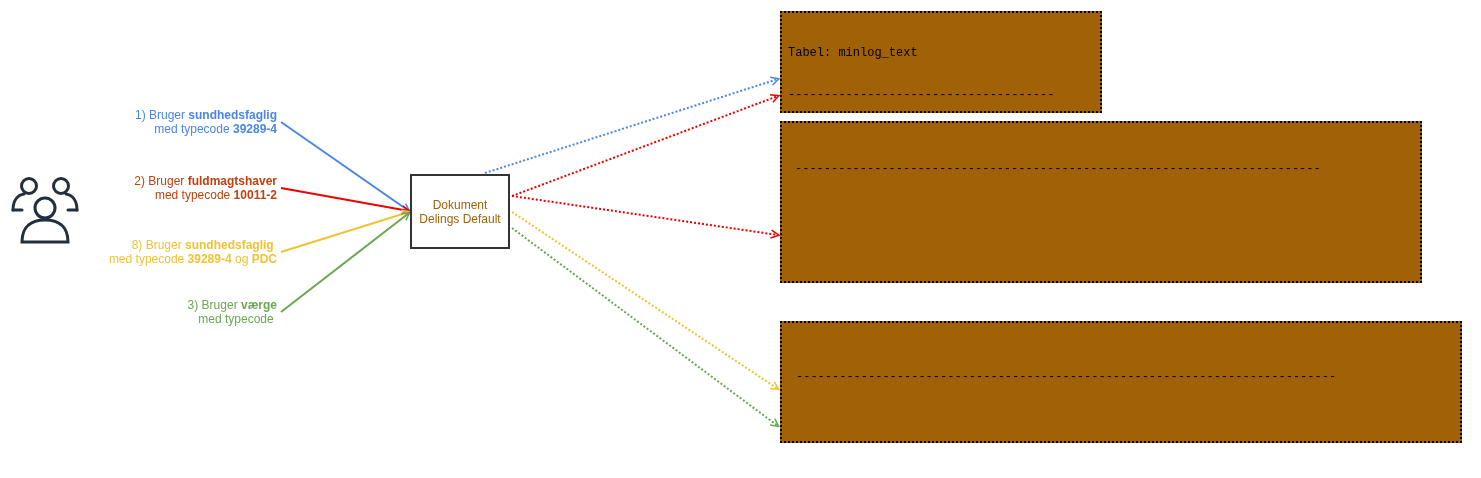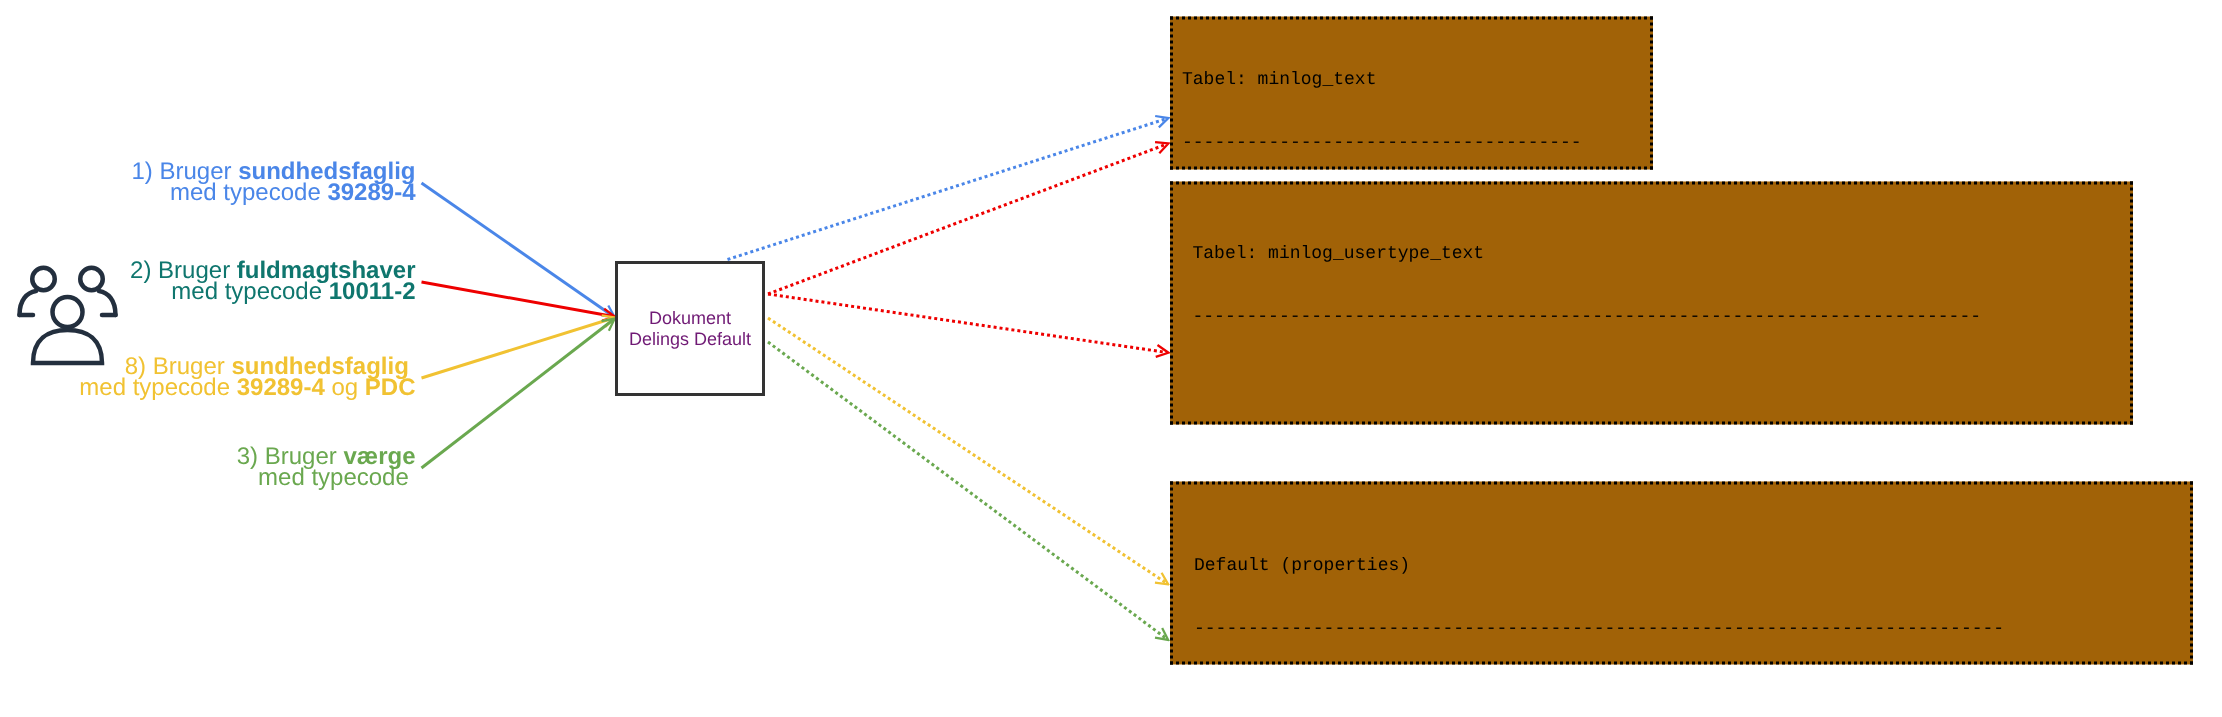--- a/index.html
+++ b/index.html
@@ -1,24 +1,24 @@
 <!DOCTYPE html>
 <html><head>
 <meta charset="utf-8">
 <style>
   html, body { margin: 0; padding: 0; background: #ffffff; }
   body { width: 1481px; height: 478px; position: relative; overflow: hidden;
          font-family: "Liberation Sans", sans-serif; }
   svg.connectors { position: absolute; left: 0; top: 0; width: 1481px; height: 478px; }
-  .label { position: absolute; text-align: right; font-size: 16px; line-height: 14px; white-space: nowrap; }
+  .label { position: absolute; text-align: right; font-size: 12px; line-height: 14px; white-space: nowrap; }
   .label b { font-weight: bold; }
-  .service-box { position: absolute; left: 410px; top: 174px; width: 100px; height: 90px;
+  .service-box { position: absolute; left: 410px; top: 174px; width: 100px; height: 75px;
                  border: 2px solid #333333; box-sizing: border-box; background: #fff;
                  display: flex; align-items: center; justify-content: center; text-align: center;
-                 font-size: 12px; line-height: 14px; color: #701a75; }
+                 font-size: 12px; line-height: 14px; color: #a16207; }
   .tbox { position: absolute; border: 2px dotted #000; box-sizing: border-box; background: #a16207; overflow: hidden; }
   .mono { font-family: "Liberation Mono", "DejaVu Sans Mono", monospace; font-size: 12px; line-height: 14px;
           white-space: pre; color: #000; }
   .row { display: block; }
   .users-icon { position: absolute; left: 10px; top: 176px; width: 70px; height: 70px; }
 </style>
 </head>
 <body>
 
 <svg class="connectors" xmlns="http://www.w3.org/2000/svg">
@@ -59,21 +59,21 @@
     <path d="M67,34 L58,34"></path>
     <circle cx="35" cy="32" r="10"></circle>
     <path d="M12,66 C12,50 22,44 35,44 C48,44 58,50 58,66 Z"></path>
   </g>
 </svg>
 
 <div class="label" style="right:1204px; top:108px; color:#4a86e8;">
   <span>1) Bruger </span><b>sundhedsfaglig</b><br>
   <span>med typecode </span><b>39289-4</b>
 </div>
-<div class="label" style="right:1204px; top:174px; color:#0f766e;text-align:right;">
+<div class="label" style="right:1204px; top:174px; color:#c2410c;text-align:right;">
   <span>2) Bruger </span><b>fuldmagtshaver</b><br>
   <span>med typecode </span><b>10011-2</b>
 </div>
 <div class="label" style="right:1204px; top:238px; color:#f1c232;">
   <span>8) Bruger </span><b>sundhedsfaglig</b>&nbsp;<br>
   <span>med typecode </span><b>39289-4</b><span> og </span><b>PDC</b>
 </div>
 <div class="label" style="right:1204px; top:298px; color:#6aa84f;">
   <span>3) Bruger </span><b>værge</b><br>
   <span>med typecode</span>&nbsp;
@@ -92,34 +92,32 @@
     <span class="row">-------------------------------------</span>
     
     
     
     
   </div>
 </div>
 
 <div class="tbox" style="left:780px; top:121px; width:642px; height:162px; padding:11px 0 0 13px;">
   <div class="mono">
-    <span class="row">Tabel: minlog_usertype_text</span>
     <span class="row">-------------------------------------------------------------------------</span>
     
     
     
     
     
     
   </div>
 </div>
 
 <div class="tbox" style="left:780px; top:321px; width:682px; height:122px; padding:19px 0 0 14px;">
   <div class="mono">
-    <span class="row">Default (properties)</span>
     <span class="row">---------------------------------------------------------------------------</span>
     
     
     
     
     
   </div>
 </div>
 
 </body></html>

